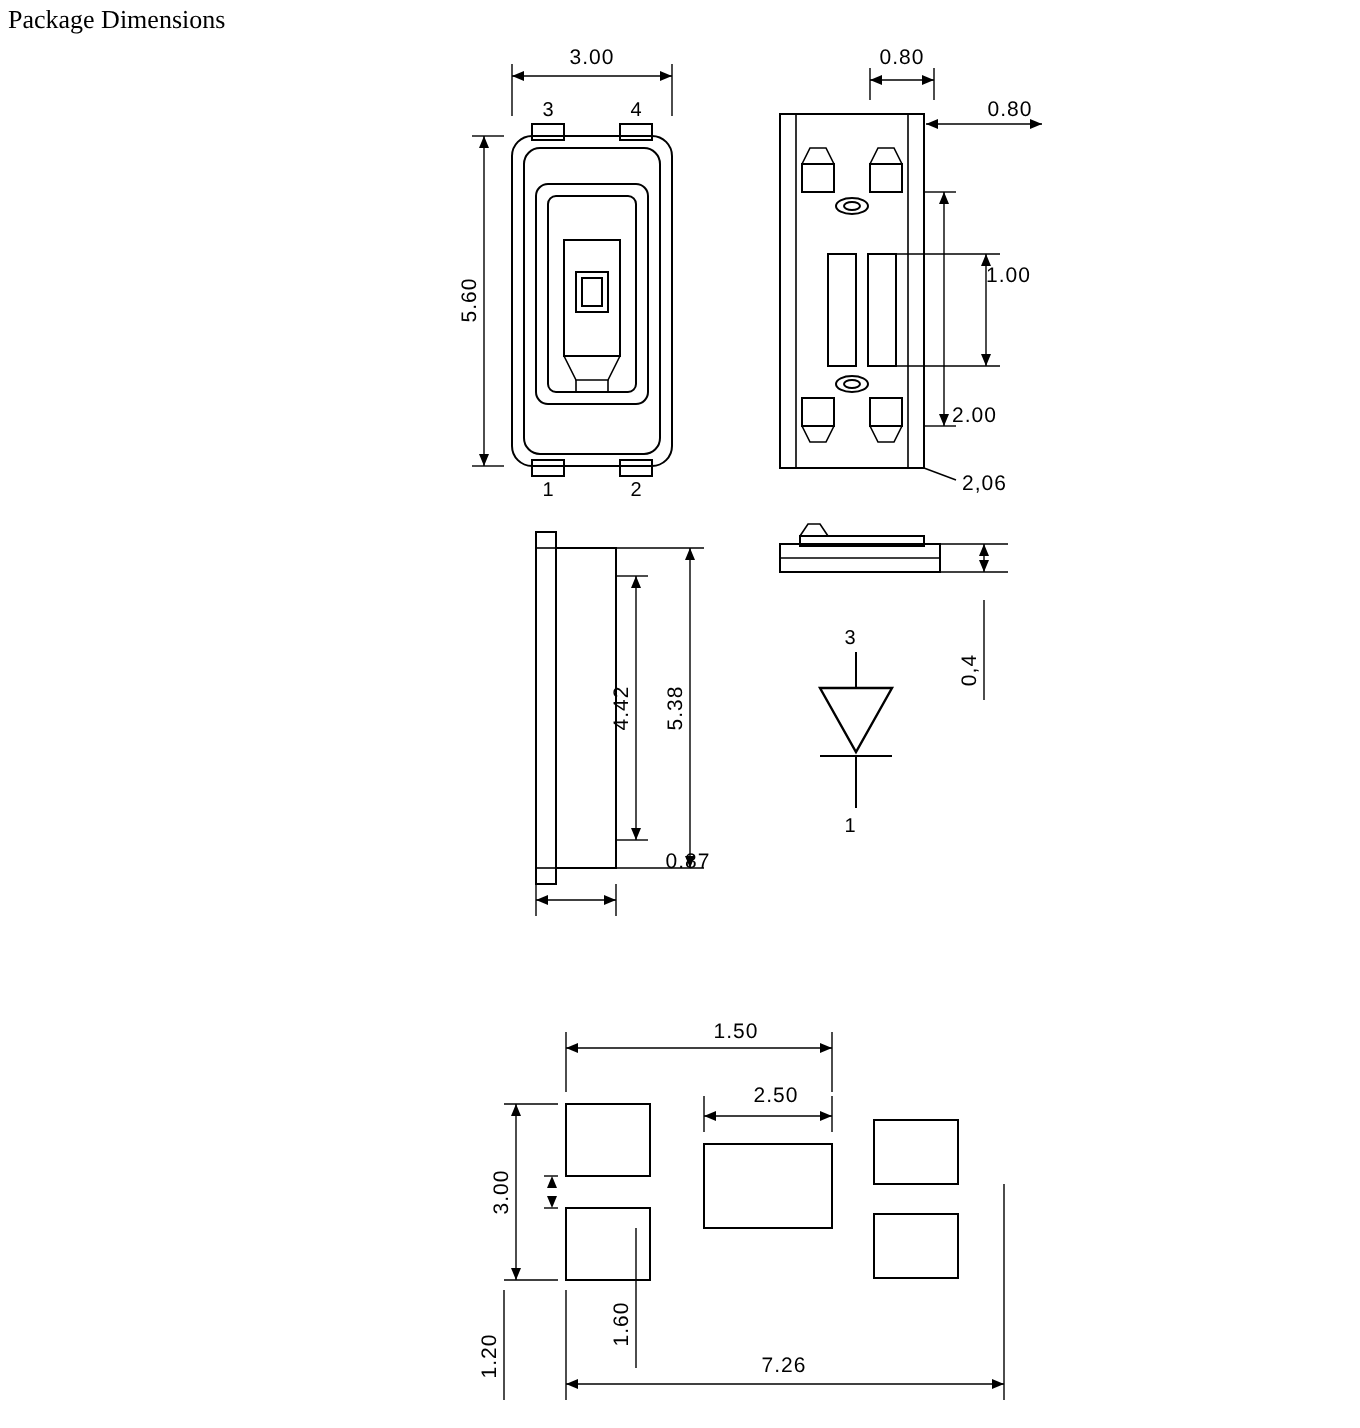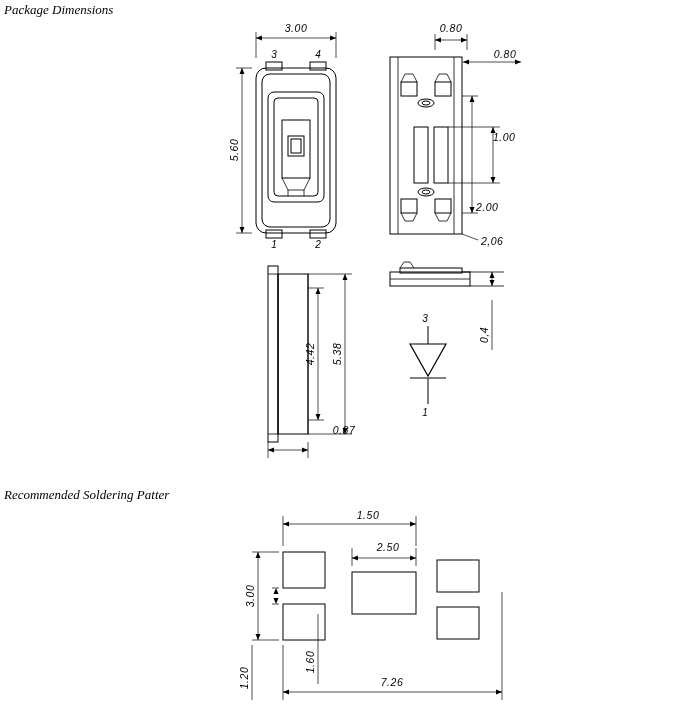--- a/index.html
+++ b/index.html
@@ -13,21 +13,20 @@
     position: relative;
     font-family: "Liberation Serif", serif;
     color: #000000;
     overflow: hidden;
   }
   .page {
     position: absolute;
     left: 0; top: 0;
     width: 646px;
     height: 714px;
-    font-style: italic;
   }
   .title {
     position: absolute;
     font-family: "Liberation Serif", serif;
     font-size: 13px;
     color: #000;
     white-space: nowrap;
   }
   #title-package { left: 4px; top: 2px; }
   #title-solder  { left: 4px; top: 487px; }
@@ -54,21 +53,20 @@
     font-size: 10px;
     fill: #000;
   }
 </style>
 </head>
 <body>
 
 <div class="page">
 
   <div class="title" id="title-package">Package Dimensions</div>
-  <div class="title" id="title-solder">Recommended Soldering Patter</div>
 
   <svg class="drawing" viewBox="0 0 680 714">
 
     <g>
 
       <rect class="fillnone" x="256" y="68" width="80" height="165" rx="10" ry="10"></rect>
       <rect class="fillnone" x="262" y="74" width="68" height="153" rx="8" ry="8"></rect>
 
       <rect class="fillnone" x="268" y="92" width="56" height="110" rx="6" ry="6"></rect>
       <rect class="fillnone" x="274" y="98" width="44" height="98" rx="4" ry="4"></rect>

